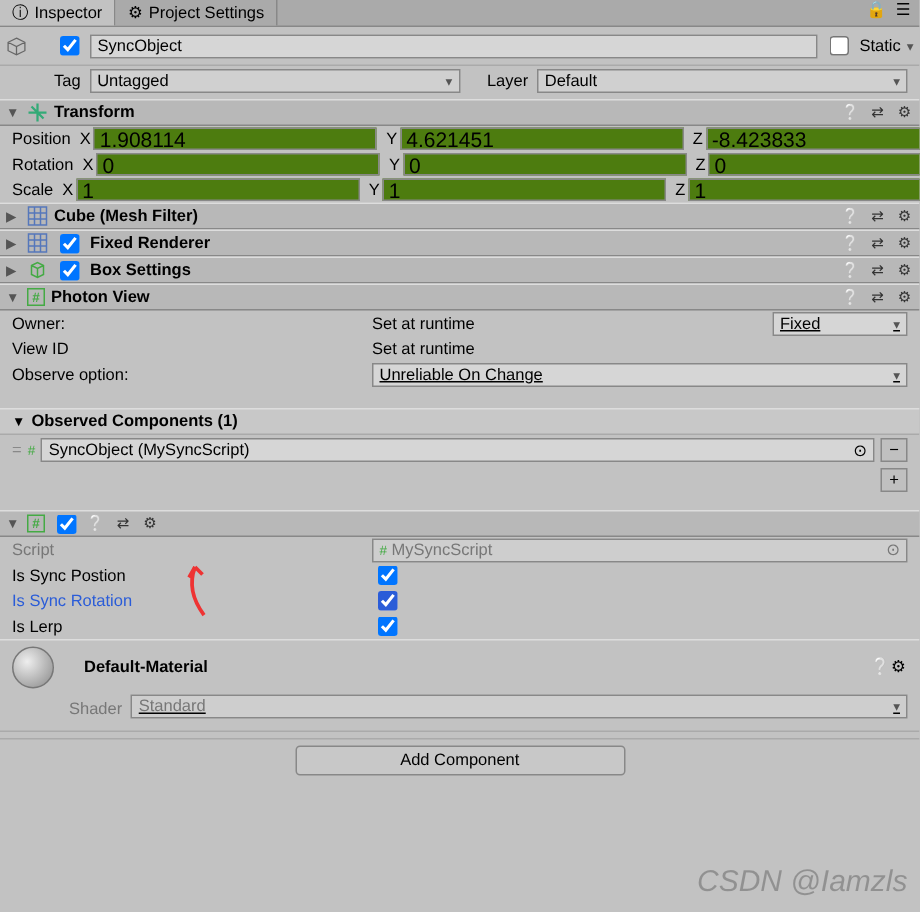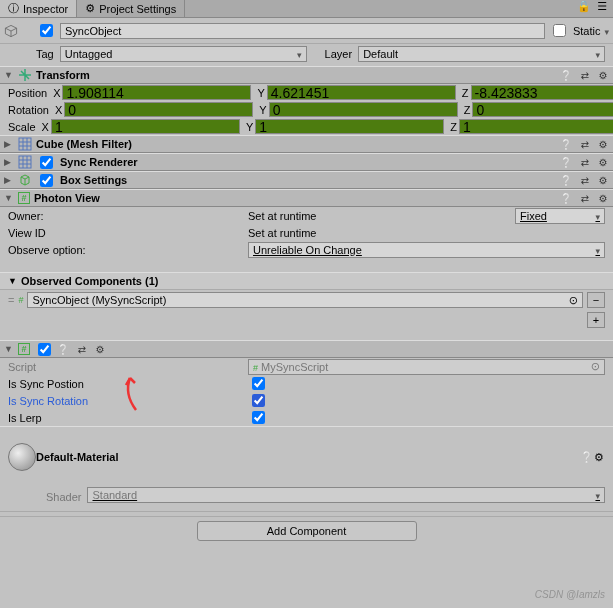--- a/index.html
+++ b/index.html
@@ -21,26 +21,26 @@
   .prop { display:flex; align-items:center; padding:1px 8px; height:17px; }
   .prop .label { width:240px; }
   .axis { width:14px; text-align:right; margin-left:6px; margin-right:2px; }
   .num { flex:1; background:#4d7c0f; border:1px solid #888; height:15px; padding:0 3px; font-size:14px; }
   .sel { background:#d6d6d6; border:1px solid #888; height:16px; padding:0 4px; display:flex; align-items:center; justify-content:space-between; flex:1;text-decoration:underline; }
   .obs-hdr { background:#c8c8c8; border-top:1px solid #ddd; border-bottom:1px solid #aaa; padding:2px 8px; display:flex; align-items:center; font-weight:bold; }
   .obs-row { display:flex; align-items:center; padding:2px 8px; gap:4px; }
   .obj-field { flex:1; background:#d6d6d6; border:1px solid #888; height:16px; padding:0 4px; display:flex; align-items:center; justify-content:space-between; }
   .sq-btn { width:18px; height:16px; background:#c0c0c0; border:1px solid #888; display:flex; align-items:center; justify-content:center; font-size:11px; cursor:pointer; }
   .plus-row { display:flex; justify-content:flex-end; padding:2px 8px; gap:4px; }
-  .mat { display:flex; align-items:center; padding:16px 8px; gap:0; background:#c2c2c2; border-top:1px solid #ddd; }
+  .mat { display:flex; align-items:center; padding:4px 8px; gap:20px; background:#c2c2c2; border-top:1px solid #ddd; }
   .sphere { width:28px; height:28px; border-radius:50%; background:radial-gradient(circle at 35% 35%, #eee, #888); border:1px solid #777; }
   .shader-row { display:flex; align-items:flex-end; padding:0 8px 4px 46px; gap:6px; }
   .add-btn { margin:4px auto; width:220px; height:20px; background:#c8c8c8; border:1px solid #888; border-radius:3px; display:flex; align-items:center; justify-content:center; font-size:11px; cursor:pointer; }
   .arrow { position:absolute; left:118px; top:376px; pointer-events:none; }
-  .watermark { position:absolute; right:8px; bottom:8px; font-size:10px; color:rgba(0,0,0,0.25); font-style:italic;margin-left:36px; }
+  .watermark { position:absolute; right:8px; bottom:8px; font-size:20px; color:rgba(0,0,0,0.25); font-style:italic;margin-left:36px; }
   .opt-ico { width:12px; height:12px; display:inline-flex; align-items:center; justify-content:center; cursor:pointer; }
   .blue-lbl { color:#2a5cd8; }
   .grey-txt { color:#777; }
   .static { display:flex; align-items:center; gap:2px; font-size:11px; }
   .lock { font-size:11px; color:#555; margin-left:6px; }
   svg.mini { width:14px; height:14px; }
 </style>
 </head>
 <body>
 
@@ -136,21 +136,21 @@
       <span class="opt-ico">⚙</span>
     </div>
 </div>
 <div class="comp-hdr">
   <span class="fold">▶</span>
   <svg class="mini ico" viewBox="0 0 14 14">
       <rect x="1" y="1" width="12" height="12" fill="none" stroke="#57b"></rect>
       <path d="M1 5 H13 M1 9 H13 M5 1 V13 M9 1 V13" stroke="#57b"></path>
     </svg>
   <input type="checkbox" class="check" checked="" style="">
-  <span class="title">Sync Renderer</span>
+  <span class="title">Fixed Renderer</span>
   <div class="opts">
       <span class="opt-ico">❔</span>
       <span class="opt-ico">⇄</span>
       <span class="opt-ico">⚙</span>
     </div>
 </div>
 <div class="comp-hdr">
   <span class="fold">▶</span>
   <svg class="mini ico" viewBox="0 0 14 14">
       <path d="M3 4 L7 2 L11 4 L11 10 L7 12 L3 10 Z M3 4 L7 6 L11 4 M7 6 L7 12" fill="none" stroke="#4a4"></path>

